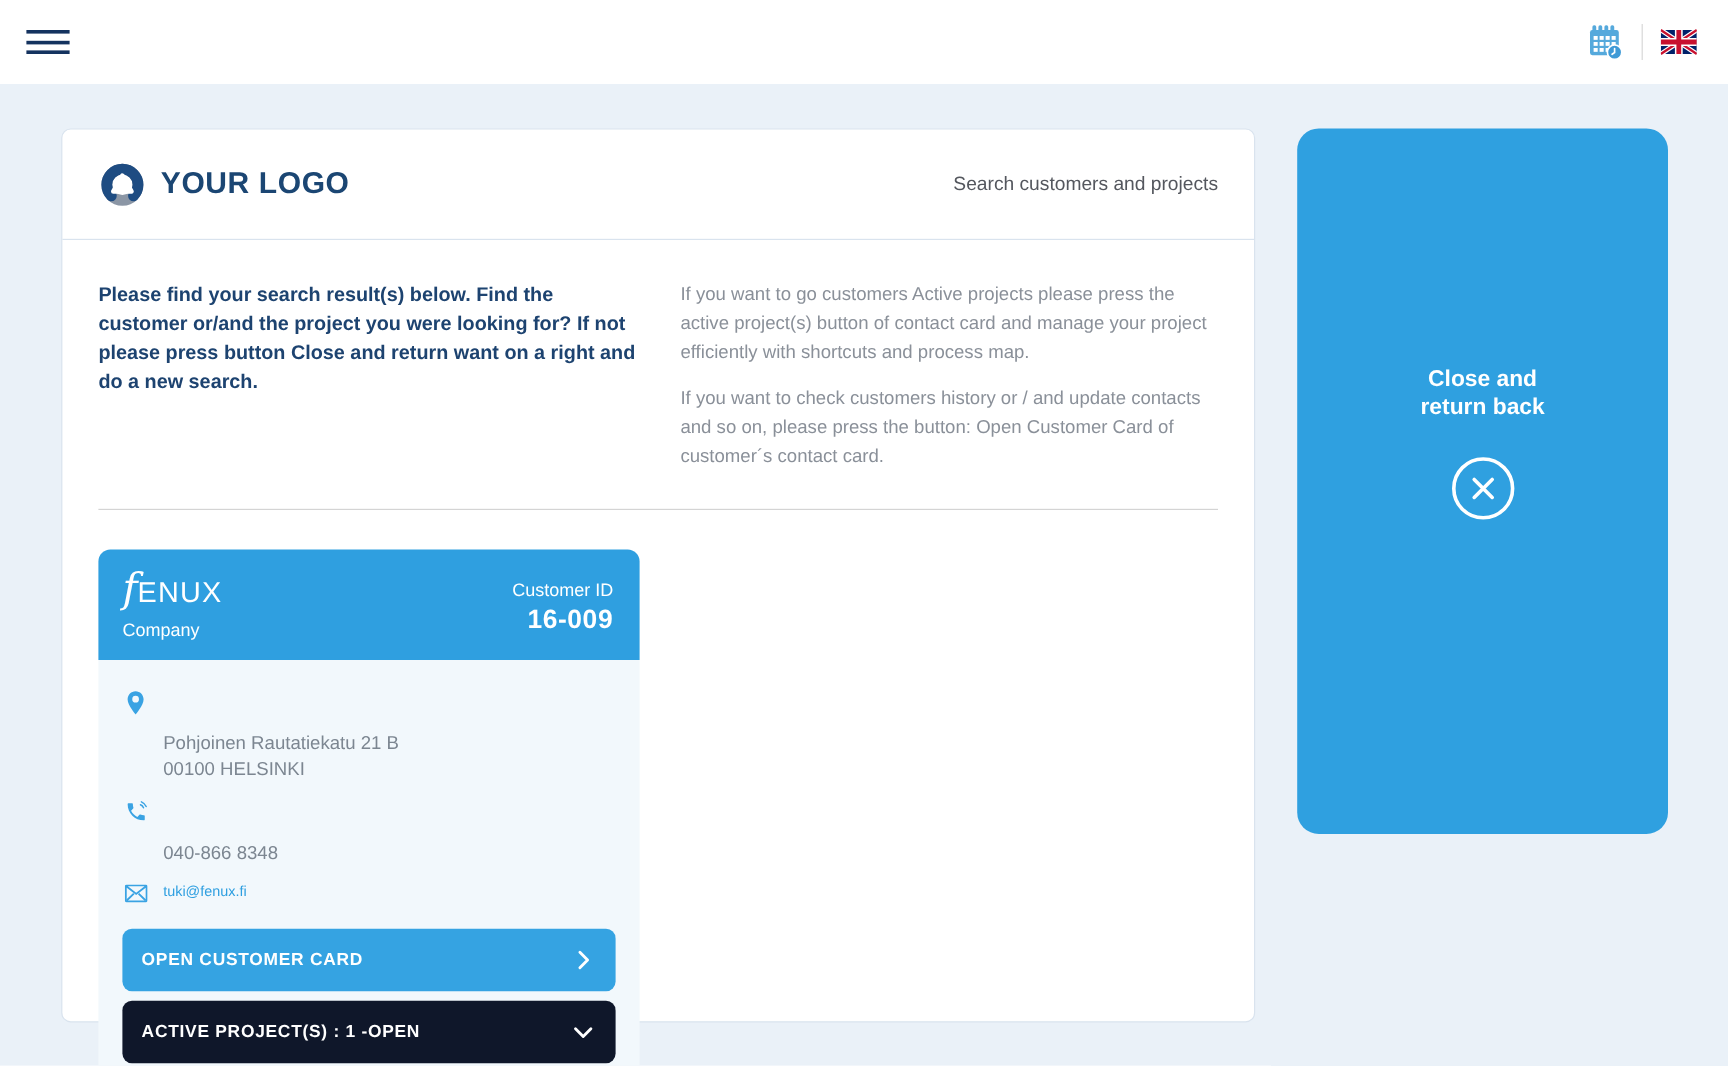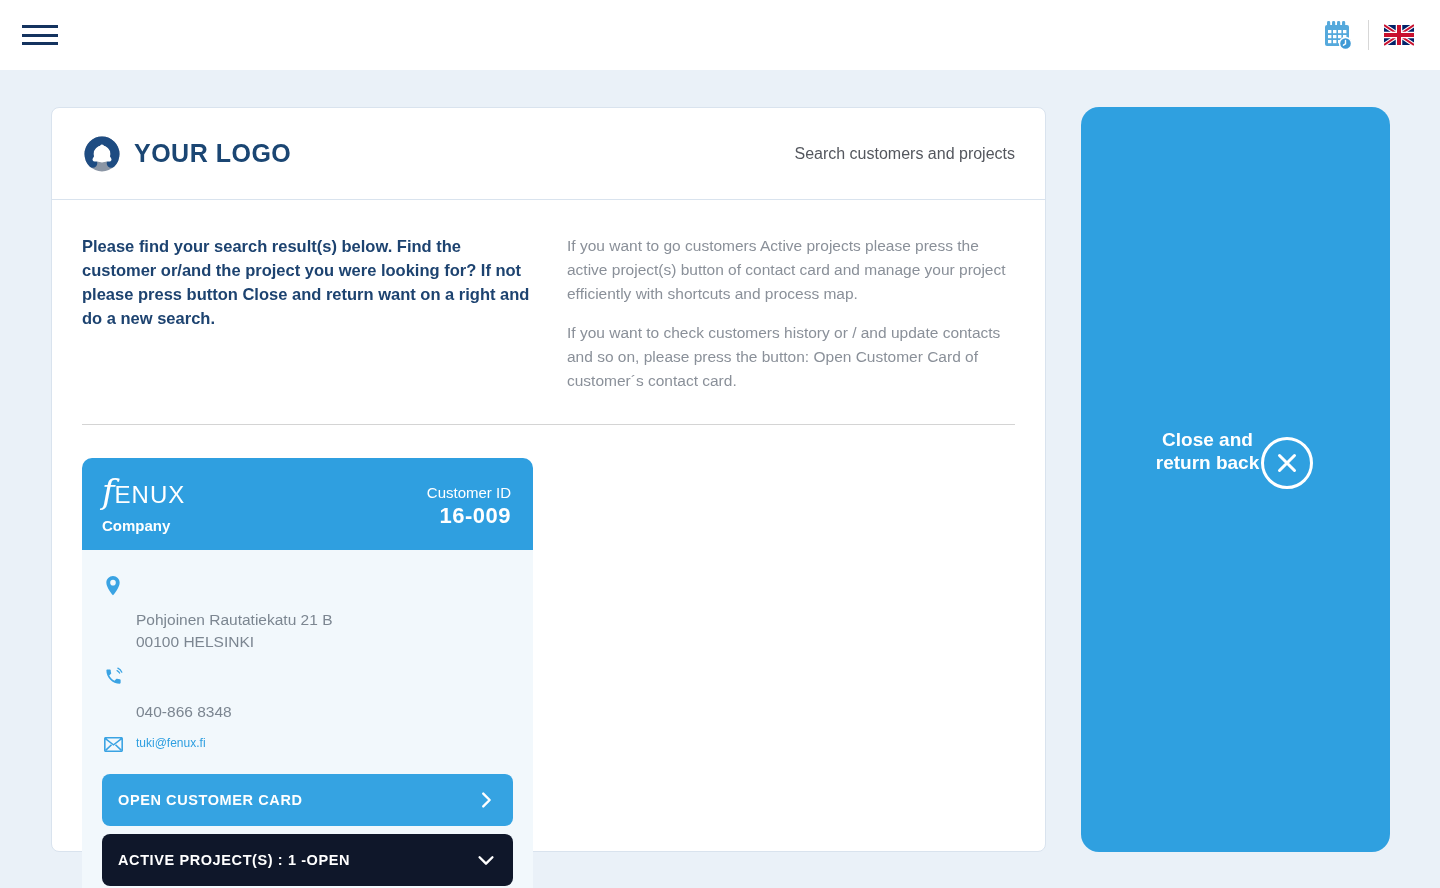--- a/index.html
+++ b/index.html
@@ -94,21 +94,21 @@
     color: #ffffff;
   }
   .cc-logo-f {
     font-family: "DejaVu Serif", serif;
     font-style: italic;
     font-size: 34px;
     font-weight: 400;
     line-height: 30px;
   }
   .cc-logo-rest { font-size: 24px; font-weight: 400; letter-spacing: 1px; }
-  .cc-company { font-size: 15px; margin-top: 8px; font-weight: 700; }
+  .cc-company { font-size: 15px; margin-top: 8px; font-weight: 400; }
   .cc-id-block { text-align: right; padding-top: 8px; }
   .cc-id-label { font-size: 15px; font-weight: 400; }
   .cc-id-value { font-size: 22px; font-weight: 700; letter-spacing: 0.5px; margin-top: 2px; }
 
   .cc-body {
     background: #F2F8FC;
     border-radius: 0 0 10px 10px;
     padding: 24px 20px 20px 20px;
   }
   .contact-row { display: flex; gap: 12px; margin-bottom: 13px; align-items: flex-start; }
@@ -132,25 +132,25 @@
     font-weight: 700;
     letter-spacing: 0.6px;
     cursor: pointer;
   }
   .cc-btn.open-card { background: #35A3E2; margin-top: 22px; }
   .cc-btn.active-projects { background: #0f172a; margin-top: 8px; }
 
   
   .close-panel {
     width: 309px;
-    height: 745px;
+    height: 588px;
     background: #2FA0E0;
     border-radius: 18px;
     display: flex;
-    flex-direction: row;
+    flex-direction: column;
     align-items: center;
     justify-content: center;
     cursor: pointer;
     padding-bottom: 58px;
   }
   .close-panel-text {
     color: #ffffff;
     font-size: 19px;
     font-weight: 700;
     line-height: 23px;

